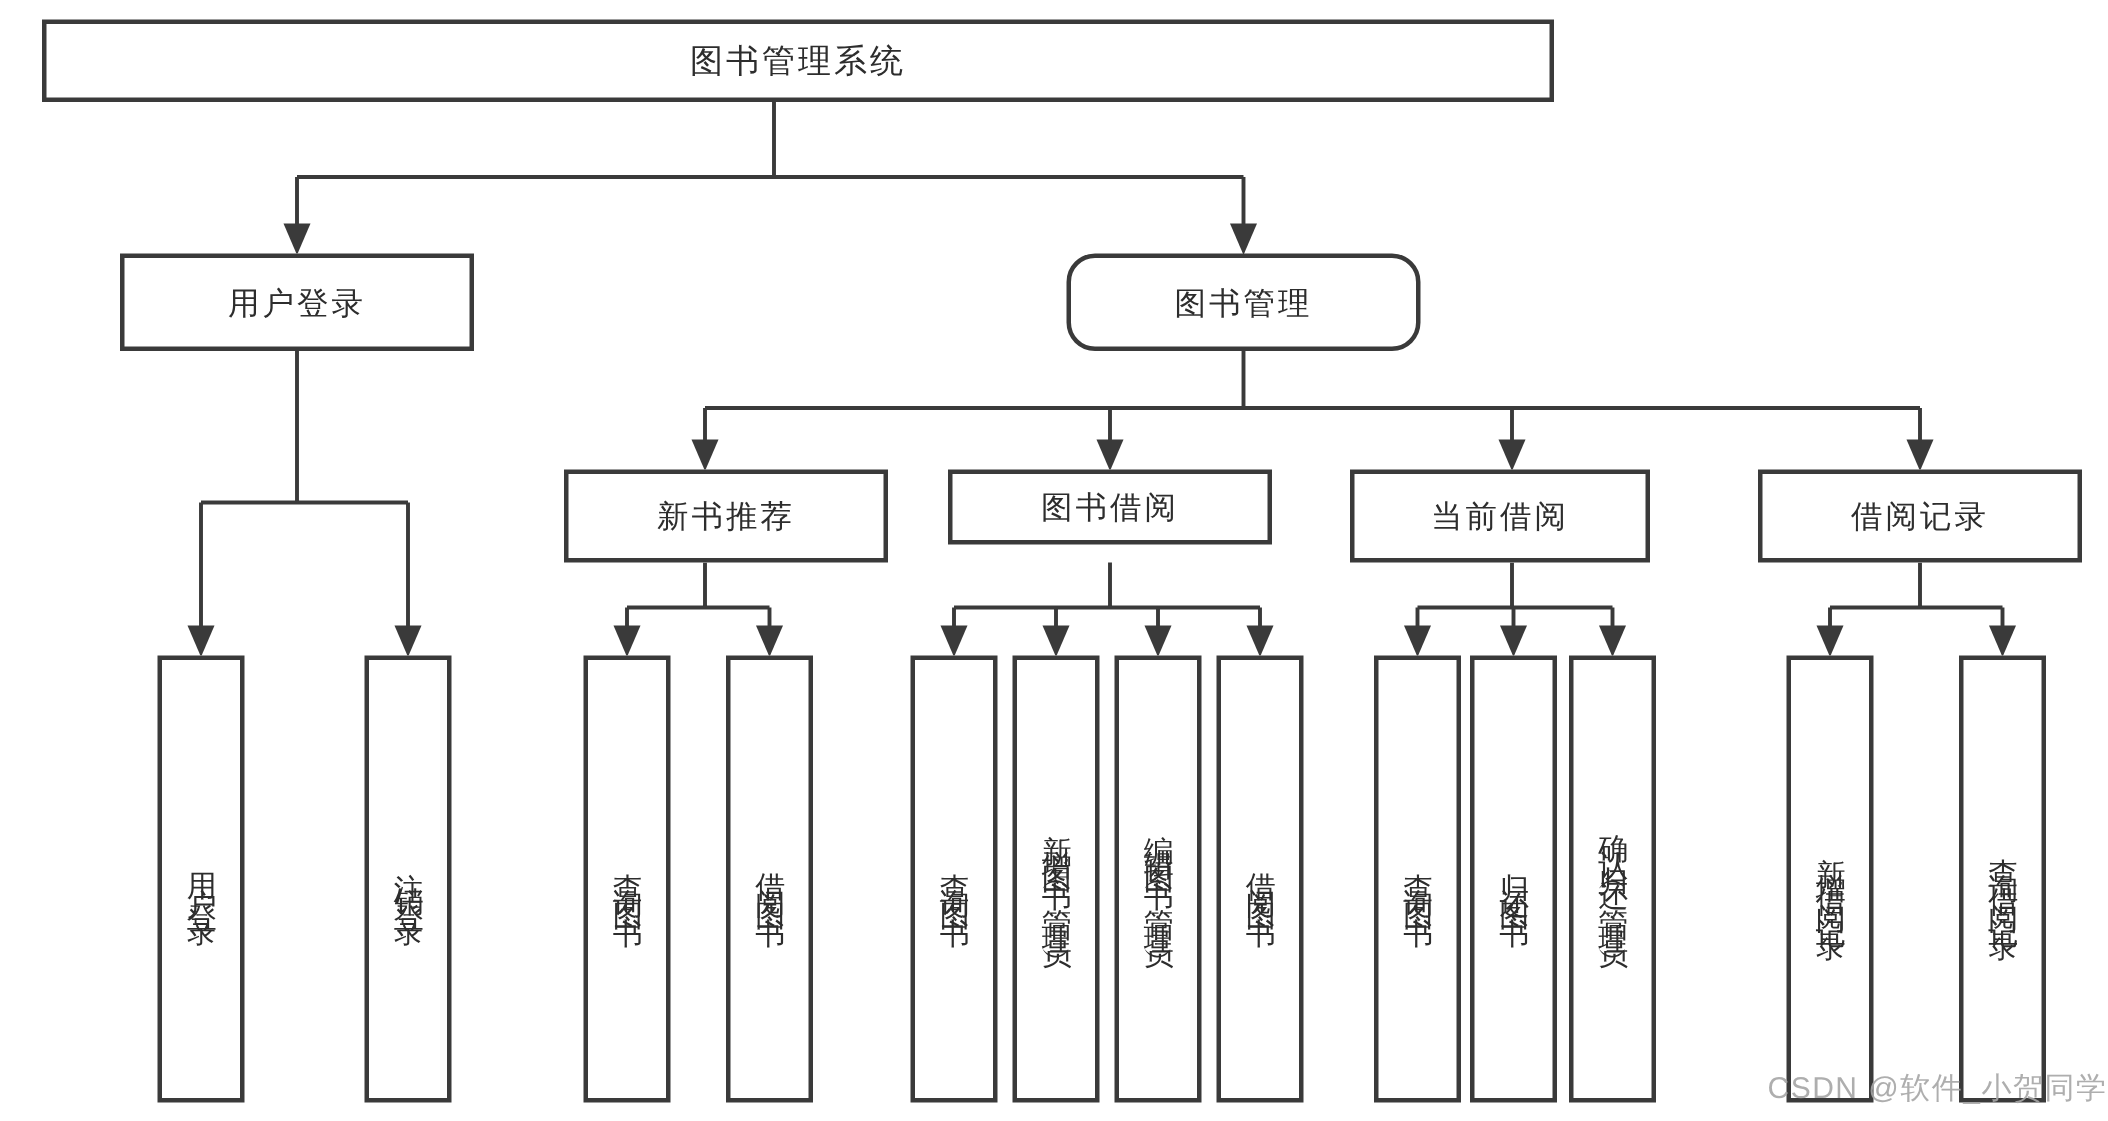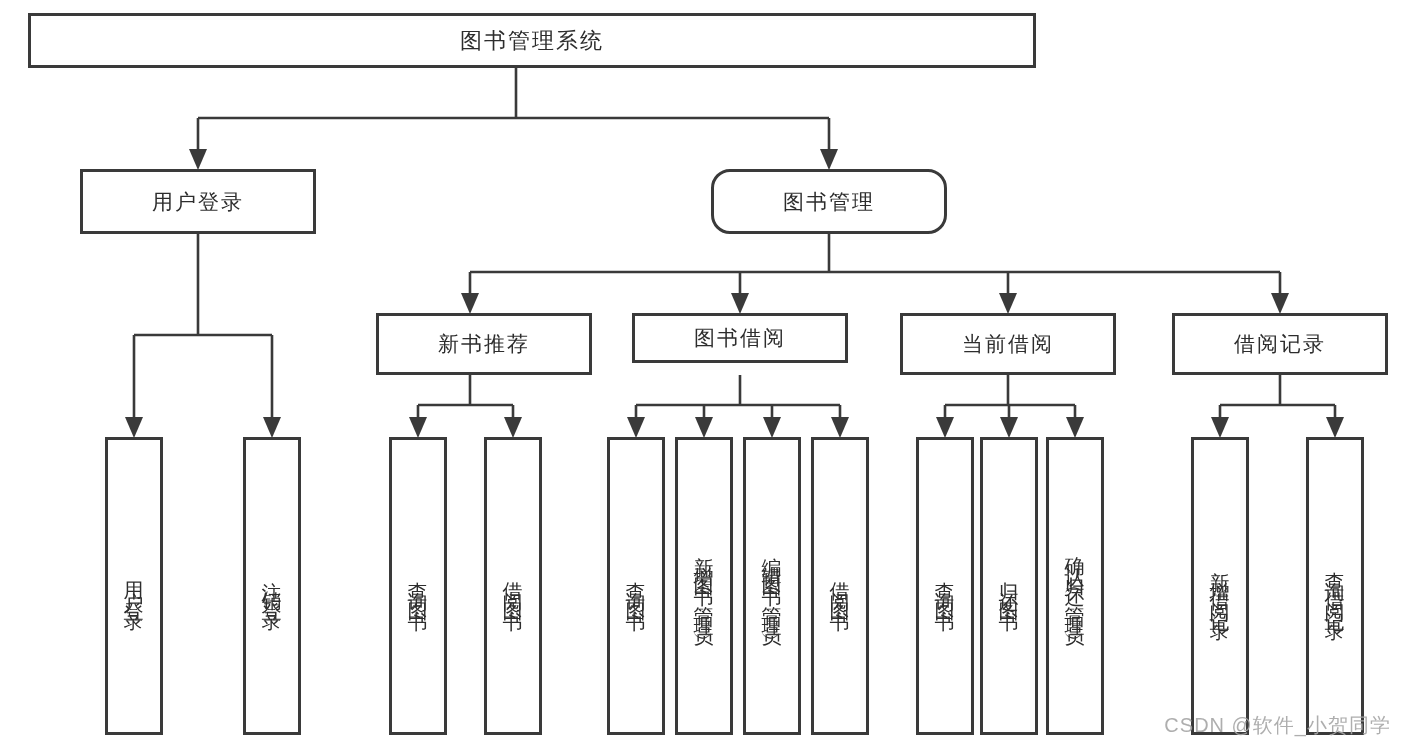--- a/index.html
+++ b/index.html
@@ -14,21 +14,21 @@
     z-index:2;
   }
   .node.h{font-size:21px;letter-spacing:2px;}
   .node.root{font-size:22px;}
   .vtext{
     writing-mode:vertical-rl;text-orientation:mixed;
     font-size:20px;letter-spacing:10px;line-height:1.0;
     white-space:nowrap;
   }
   .watermark{
-    position:absolute;right:14px;bottom:8px;z-index:5;
+    position:absolute;right:0;bottom:8px;z-index:5;
     font-size:20px;letter-spacing:1px;color:#a6a6a6;opacity:0.9;
   }
 </style>
 </head>
 <body>
 
 <div class="canvas">
 
   <svg class="wires" width="1405" height="747" viewBox="0 0 1405 747">
     <path fill="none" stroke="#3a3a3a" stroke-width="2.6" d="
@@ -72,21 +72,21 @@
   <div class="node h" style="left:711px;top:169px;width:236px;height:65px;border-radius:19px;">
     <span>图书管理</span>
   </div>
 
   <div class="node h" style="left:376px;top:313px;width:216px;height:62px;">
     <span>新书推荐</span>
   </div>
   <div class="node h" style="left:632px;top:313px;width:216px;height:50px;">
     <span>图书借阅</span>
   </div>
-  <div class="node h" style="left:900px;top:313px;width:216px;height:62px;">
+  <div class="node h" style="left:900px;top:313px;width:200px;height:62px;">
     <span>当前借阅</span>
   </div>
   <div class="node h" style="left:1172px;top:313px;width:216px;height:62px;">
     <span>借阅记录</span>
   </div>
 
   <div class="node" style="left:105px;top:437px;width:58px;height:298px;">
     <span class="vtext">用户登录</span>
   </div>
   <div class="node" style="left:243px;top:437px;width:58px;height:298px;">

